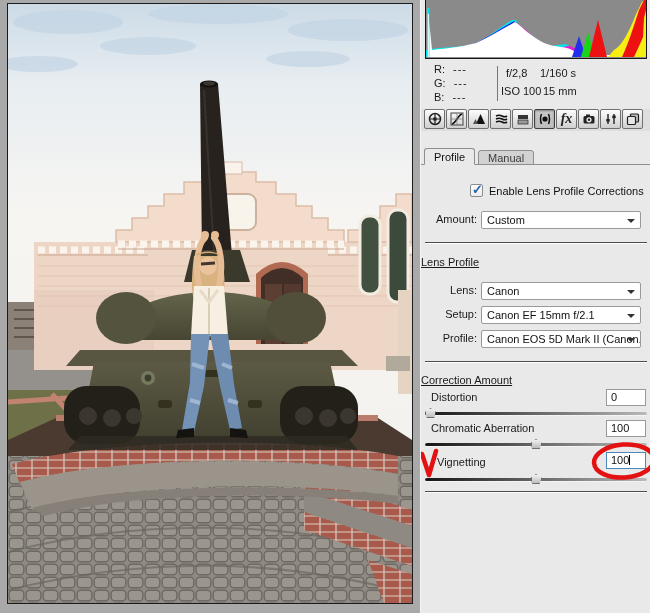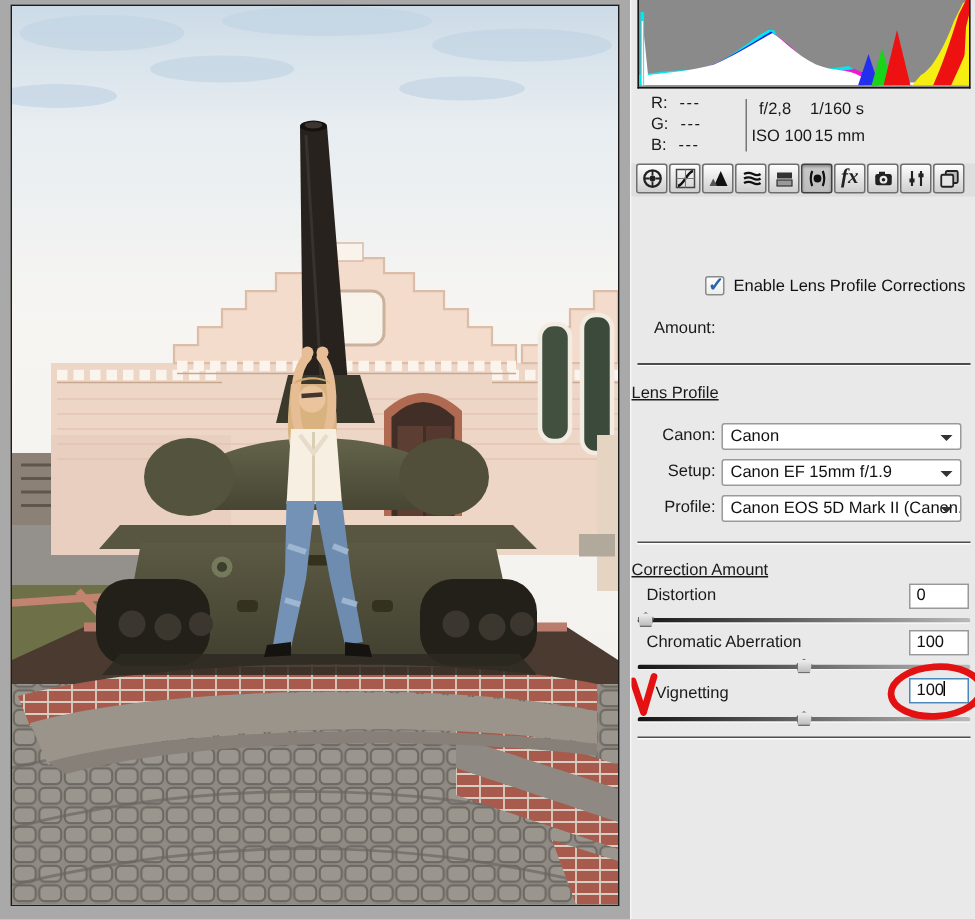--- a/index.html
+++ b/index.html
@@ -328,41 +328,49 @@
     </button>
     <button class="tool-btn">
       <svg width="14" height="14">
           <rect x="4.5" y="2" width="8" height="8" rx="1" fill="#bbb" stroke="#222" stroke-width="1.2"></rect>
           <rect x="1.5" y="4.5" width="8" height="8" rx="1" fill="#e6e6e6" stroke="#222" stroke-width="1.2"></rect>
         </svg>
     </button>
   </div>
 
 
+  <div class="tabs">
+    <span class="tab active">Profile</span>
+    <span class="tab inactive">Manual</span>
+  </div>
 
   <div class="chk-row">
     <span class="checkbox">
         <span class="mark">✓</span>
       </span>
     <span>Enable Lens Profile Corrections</span>
   </div>
 
   <div class="field-label" style="top:213px">Amount:</div>
+  <div class="dropdown" style="top:211px">
+    <span>Custom</span>
+    <span class="dd-arrow"></span>
+  </div>
 
   <div class="divider" style="top:242px"></div>
   <div class="section-title" style="top:256px">Lens Profile</div>
 
-  <div class="field-label" style="top:284px">Canon:</div>
+  <div class="field-label" style="top:284px">Lens:</div>
   <div class="dropdown" style="top:282px">
     <span>Canon</span>
     <span class="dd-arrow"></span>
   </div>
   <div class="field-label" style="top:308px">Setup:</div>
   <div class="dropdown" style="top:306px">
-    <span>Canon EF 15mm f/1.9</span>
+    <span>Canon EF 15mm f/2.1</span>
     <span class="dd-arrow"></span>
   </div>
   <div class="field-label" style="top:332px">Profile:</div>
   <div class="dropdown" style="top:330px">
     <span>Canon EOS 5D Mark II (Canon...</span>
     <span class="dd-arrow"></span>
   </div>
 
   <div class="divider" style="top:361px"></div>
   <div class="section-title" style="top:374px">Correction Amount</div>

